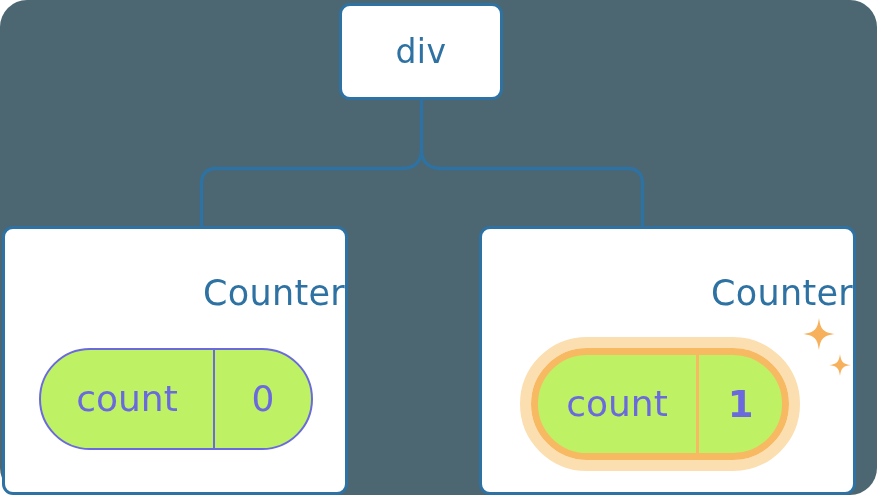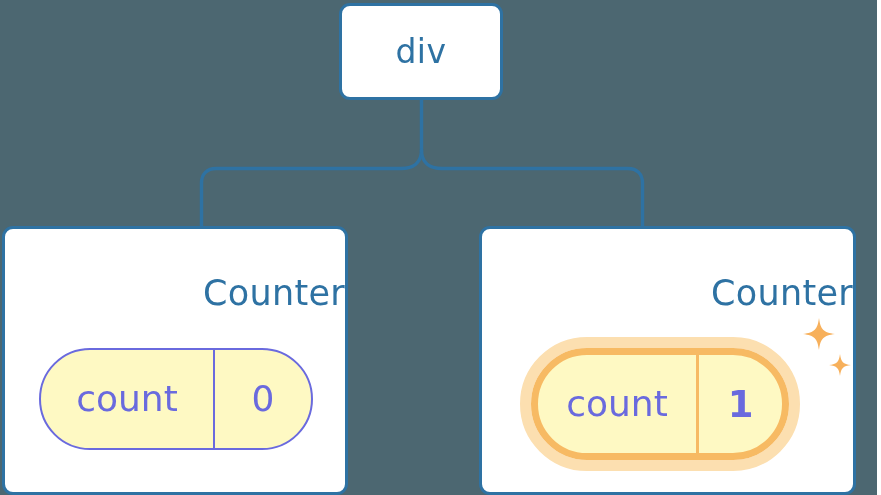--- a/index.html
+++ b/index.html
@@ -10,20 +10,21 @@
     width: 881px;
     height: 495px;
     overflow: hidden;
     font-family: "DejaVu Sans", "Liberation Sans", sans-serif;
   }
   #canvas {
     position: relative;
     width: 877px;
     height: 495px;
     background: #4c6771;
+    border-radius: 27px;
   }
   .edges {
     position: absolute;
     left: 0;
     top: 0;
     width: 881px;
     height: 495px;
     pointer-events: none;
   }
 
@@ -86,21 +87,21 @@
     position: absolute;
   }
   .pill-wrap-left  { left: 39px;  top: 348px; }
   .pill-wrap-right { left: 520px; top: 337px; }
 
   .pill {
     position: relative;
     box-sizing: border-box;
     display: flex;
     align-items: stretch;
-    background: #fef9c3;
+    background: #bef264;
   }
   .pill-plain {
     width: 274px;
     height: 102px;
     border: 2px solid #6a6ade;
     border-radius: 51px;
   }
   .pill-hl {
     width: 258px;
     height: 112px;

